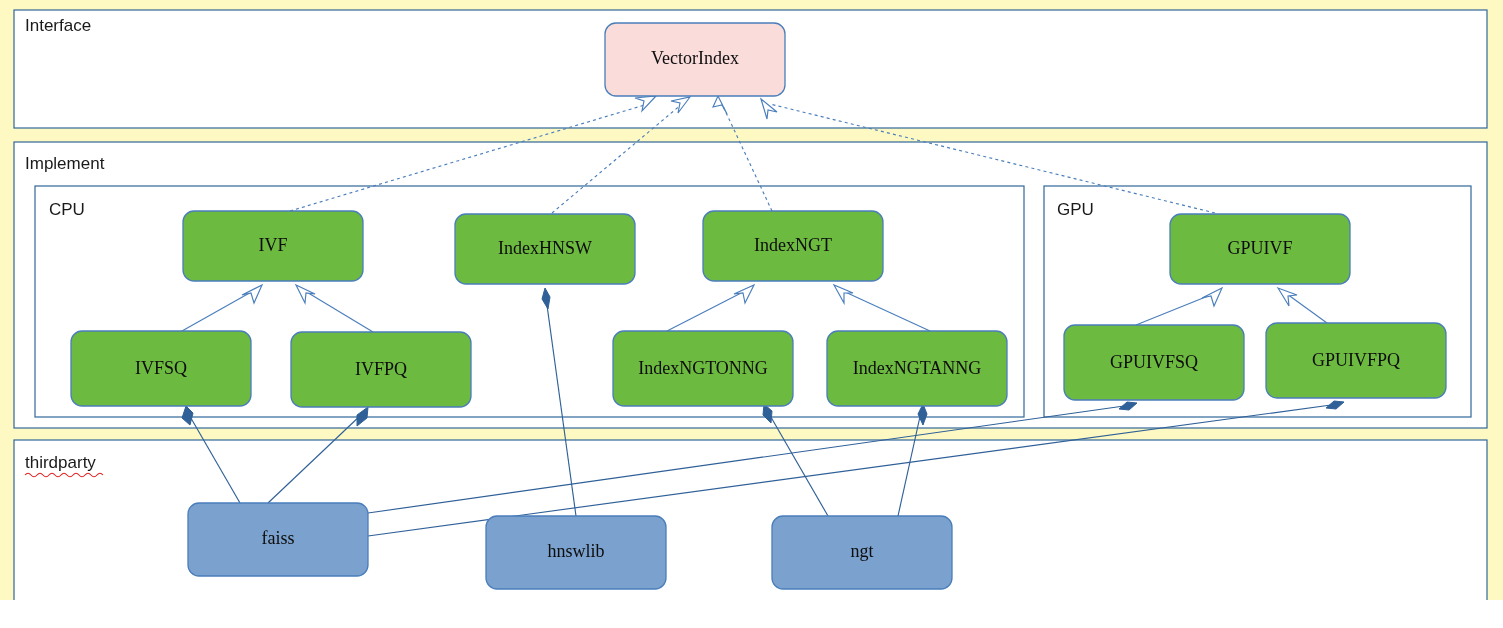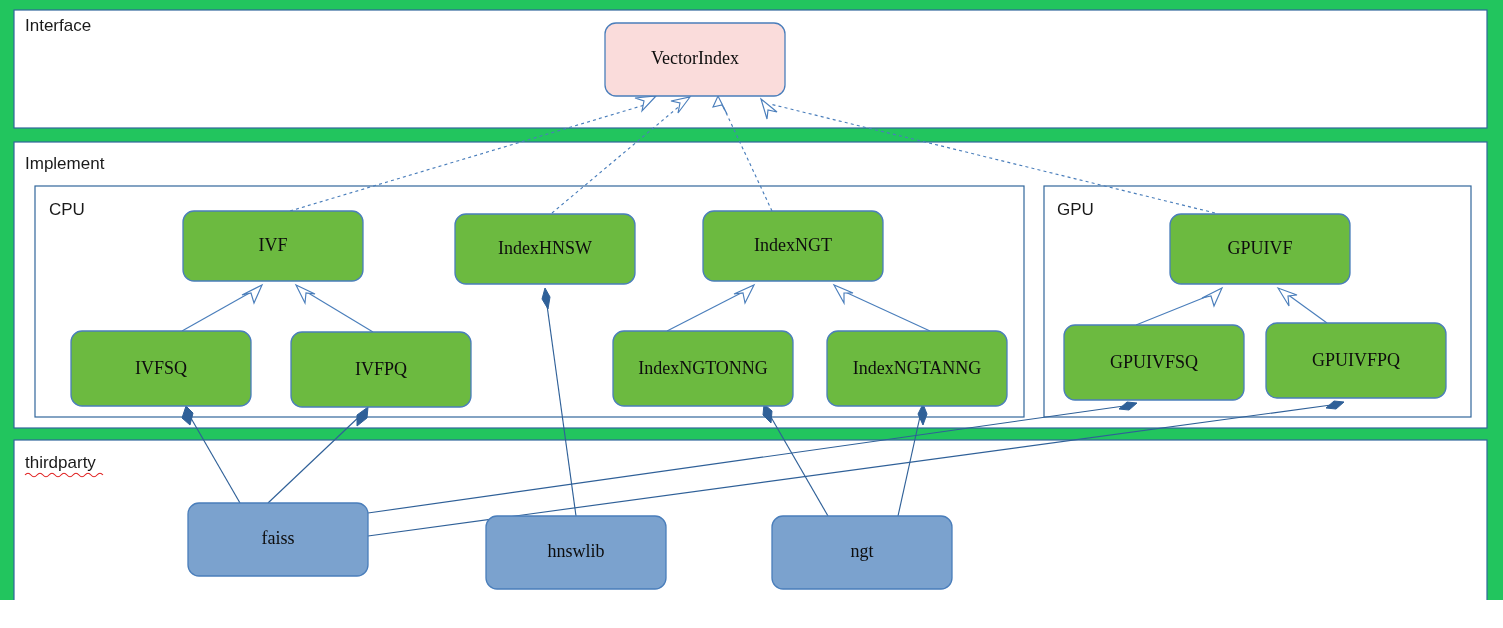--- a/index.html
+++ b/index.html
@@ -5,21 +5,21 @@
   html, body {
     margin: 0;
     padding: 0;
     background: #ffffff;
     font-family: "Liberation Sans", sans-serif;
   }
   #canvas {
     position: relative;
     width: 1503px;
     height: 600px;
-    background: #22c55e;
+    background: #fef9c3;
     overflow: hidden;
   }
   #diagram-svg {
     position: absolute;
     left: 0;
     top: 0;
     width: 1503px;
     height: 628px;
   }
   .group-frame {

